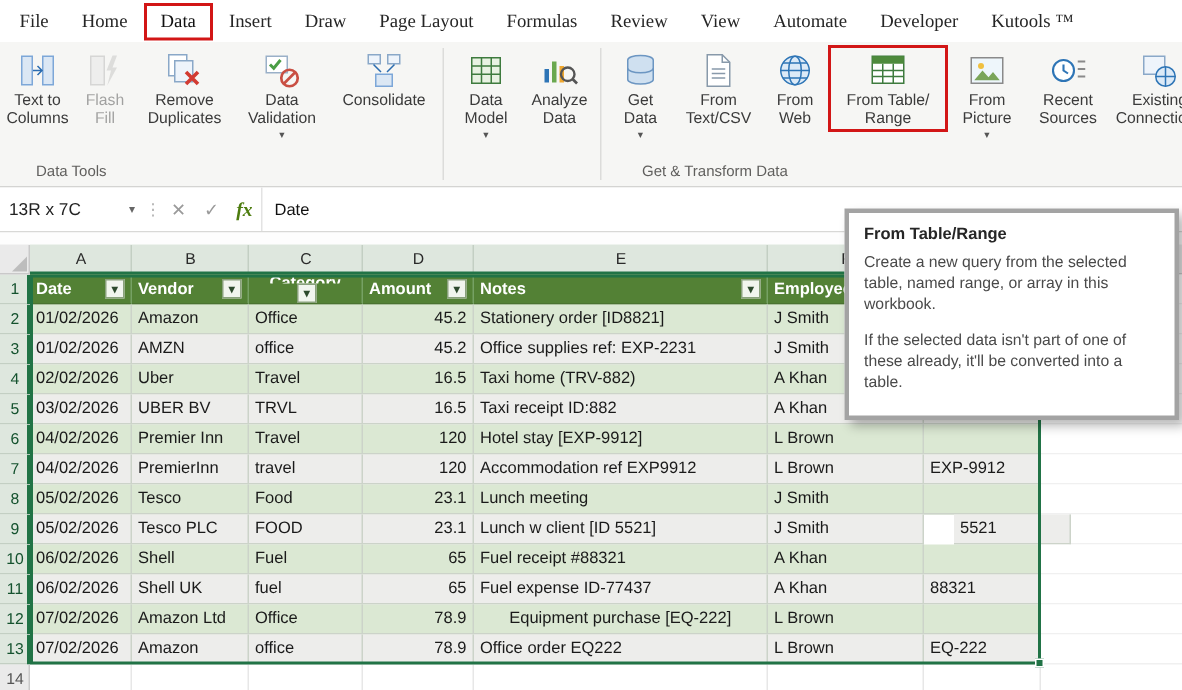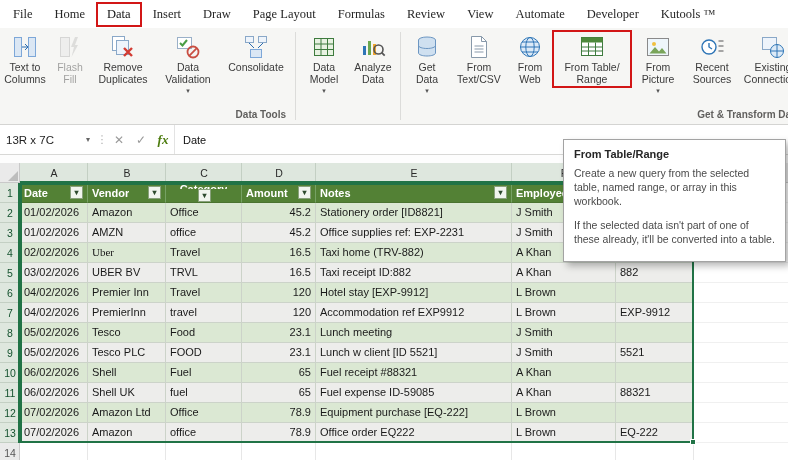--- a/index.html
+++ b/index.html
@@ -9,21 +9,21 @@
 
   
   .menubar{height:28px;background:#fff;display:flex;align-items:center;padding-left:2px;}
   .menutab{padding:5px 11px;font-size:12.5px;color:#262626;white-space:nowrap;cursor:default;font-family:Liberation Serif, serif;}
   .menutab.boxed{border:2px solid #d21616;padding:3px 9px;color:#111;}
 
   
   .ribbon{height:97px;background:#f6f6f4;border-bottom:1px solid #d4d4d2;display:flex;overflow:hidden;}
   .rgroup{display:flex;flex-direction:column;flex-shrink:0;}
   .rbuttons{display:flex;align-items:flex-start;flex:1;padding-top:2px;}
-  .glabel{text-align:right;font-size:10px;color:#605f5d;padding:0 6px 4px;white-space:nowrap;font-weight:bold;}
+  .glabel{text-align:left;font-size:10px;color:#605f5d;padding:0 24px 4px;white-space:nowrap;}
   .rsep{width:1px;background:#dcdcda;margin:4px 3px;flex-shrink:0;}
   .rbtn{display:flex;flex-direction:column;align-items:center;padding:3px 2px 0;flex-shrink:0;cursor:default;}
   .rbtn .icon{width:27px;height:27px;display:flex;align-items:center;justify-content:center;}
   .rbtn .lbl{font-size:10.5px;color:#3b3b3b;text-align:center;line-height:1.12;margin-top:2px;}
   .rbtn .chev{font-size:7px;color:#555;line-height:1;margin-top:1px;}
   .rbtn.disabled{opacity:.45;}
   .rbtn.boxed{border:2px solid #d21616;padding:1px 0 0;}
 
   
   .fbar{height:30px;background:#fff;border-bottom:1px solid #d8d8d6;display:flex;align-items:stretch;}
@@ -52,21 +52,21 @@
   .cell.num{text-align:right;}
   .cell.plain{background:#fff;border-right:1px solid #e7e7e7;border-bottom:1px solid #e7e7e7;}
   .cell.th{background:#538135;color:#fff;font-weight:bold;display:flex;align-items:center;justify-content:space-between;border-right:1px solid #76a164;border-bottom:1px solid #4a7330;line-height:normal;}
   .thlbl{overflow:hidden;white-space:nowrap;}
   .filterbtn{width:13px;height:13px;flex-shrink:0;background:#f1f5ee;border:1px solid #89a17c;color:#2d4a2d;font-size:8px;display:flex;align-items:center;justify-content:center;margin-left:2px;}
   .row-rest{flex:1;background:#fff;border-bottom:1px solid #f0f0f0;}
   .selbox{position:absolute;left:20px;top:20px;width:674px;height:260px;border:2px solid #217346;pointer-events:none;z-index:5;}
   .fillhandle{position:absolute;right:-4px;bottom:-4px;width:6px;height:6px;background:#217346;border:1px solid #fff;}
 
   
-  .tooltip{position:absolute;left:563px;top:139px;width:223px;background:#fff;border:1px solid #a3a3a3;box-shadow:4px 4px 7px rgba(0,0,0,.28);padding:8px 10px 6px;z-index:40;}
+  .tooltip{position:absolute;left:563px;top:139px;width:223px;background:#fff;border:3px solid #a3a3a3;box-shadow:4px 4px 7px rgba(0,0,0,.28);padding:8px 10px 6px;z-index:40;}
   .tip-title{font-size:11px;font-weight:bold;color:#262626;margin-bottom:6px;}
   .tooltip p{font-size:10.5px;color:#4a4a4a;line-height:1.35;margin-bottom:9px;}
 
   svg{display:block;}
 </style>
 </head>
 <body>
 
 <div class="app">
 
@@ -337,21 +337,21 @@
           <div class="cell band-b" style="width: 76px;">office</div>
           <div class="cell band-b num" style="width: 74px;">45.2</div>
           <div class="cell band-b" style="width: 196px;">Office supplies ref: EXP-2231</div>
           <div class="cell band-b" style="width: 104px;">J Smith</div>
           <div class="cell band-b" style="width: 78px;"></div>
           <div class="row-rest"></div>
         </div>
         <div class="srow">
           <div class="rowhdr sel">4</div>
           <div class="cell band-a" style="width: 68px;">02/02/2026</div>
-          <div class="cell band-a" style="width: 78px; font-family: Liberation Serif, serif;">Uber</div>
+          <div class="cell band-a" style="width: 78px;">Uber</div>
           <div class="cell band-a" style="width: 76px;">Travel</div>
           <div class="cell band-a num" style="width: 74px;">16.5</div>
           <div class="cell band-a" style="width: 196px;">Taxi home (TRV-882)</div>
           <div class="cell band-a" style="width: 104px;">A Khan</div>
           <div class="cell band-a" style="width: 78px;"></div>
           <div class="row-rest"></div>
         </div>
         <div class="srow">
           <div class="rowhdr sel">5</div>
           <div class="cell band-b" style="width: 68px;">03/02/2026</div>
@@ -397,52 +397,52 @@
           <div class="row-rest"></div>
         </div>
         <div class="srow">
           <div class="rowhdr sel">9</div>
           <div class="cell band-b" style="width: 68px;">05/02/2026</div>
           <div class="cell band-b" style="width: 78px;">Tesco PLC</div>
           <div class="cell band-b" style="width: 76px;">FOOD</div>
           <div class="cell band-b num" style="width: 74px;">23.1</div>
           <div class="cell band-b" style="width: 196px;">Lunch w client [ID 5521]</div>
           <div class="cell band-b" style="width: 104px;">J Smith</div>
-          <div class="cell band-b" style="width: 78px;">5521</div>
+          <div class="cell band-b" style="width: 78px; margin-left: 20px;">5521</div>
           <div class="row-rest"></div>
         </div>
         <div class="srow">
           <div class="rowhdr sel">10</div>
           <div class="cell band-a" style="width: 68px;">06/02/2026</div>
           <div class="cell band-a" style="width: 78px;">Shell</div>
           <div class="cell band-a" style="width: 76px;">Fuel</div>
           <div class="cell band-a num" style="width: 74px;">65</div>
           <div class="cell band-a" style="width: 196px;">Fuel receipt #88321</div>
           <div class="cell band-a" style="width: 104px;">A Khan</div>
           <div class="cell band-a" style="width: 78px;"></div>
           <div class="row-rest"></div>
         </div>
         <div class="srow">
           <div class="rowhdr sel">11</div>
           <div class="cell band-b" style="width: 68px;">06/02/2026</div>
           <div class="cell band-b" style="width: 78px;">Shell UK</div>
           <div class="cell band-b" style="width: 76px;">fuel</div>
           <div class="cell band-b num" style="width: 74px;">65</div>
-          <div class="cell band-b" style="width: 196px;">Fuel expense ID-59085</div>
+          <div class="cell band-b" style="width: 196px;">Fuel expense ID-77437</div>
           <div class="cell band-b" style="width: 104px;">A Khan</div>
           <div class="cell band-b" style="width: 78px;">88321</div>
           <div class="row-rest"></div>
         </div>
         <div class="srow">
           <div class="rowhdr sel">12</div>
           <div class="cell band-a" style="width: 68px;">07/02/2026</div>
           <div class="cell band-a" style="width: 78px;">Amazon Ltd</div>
           <div class="cell band-a" style="width: 76px;">Office</div>
           <div class="cell band-a num" style="width: 74px;">78.9</div>
-          <div class="cell band-a" style="width: 196px;">Equipment purchase [EQ-222]</div>
+          <div class="cell band-a" style="width: 196px; text-align: center;">Equipment purchase [EQ-222]</div>
           <div class="cell band-a" style="width: 104px;">L Brown</div>
           <div class="cell band-a" style="width: 78px;"></div>
           <div class="row-rest"></div>
         </div>
         <div class="srow">
           <div class="rowhdr sel">13</div>
           <div class="cell band-b" style="width: 68px;">07/02/2026</div>
           <div class="cell band-b" style="width: 78px;">Amazon</div>
           <div class="cell band-b" style="width: 76px;">office</div>
           <div class="cell band-b num" style="width: 74px;">78.9</div>

